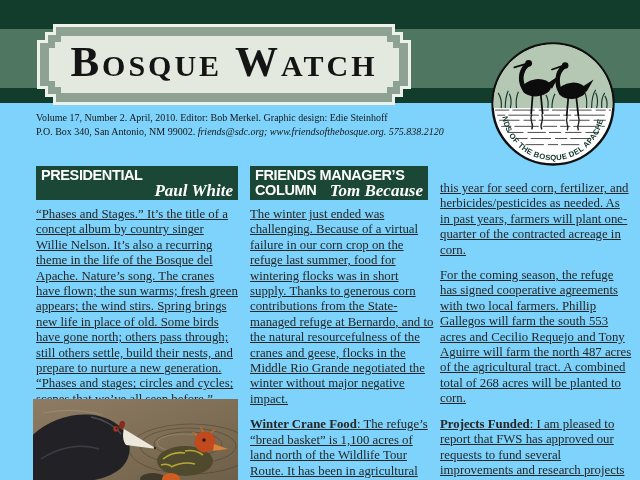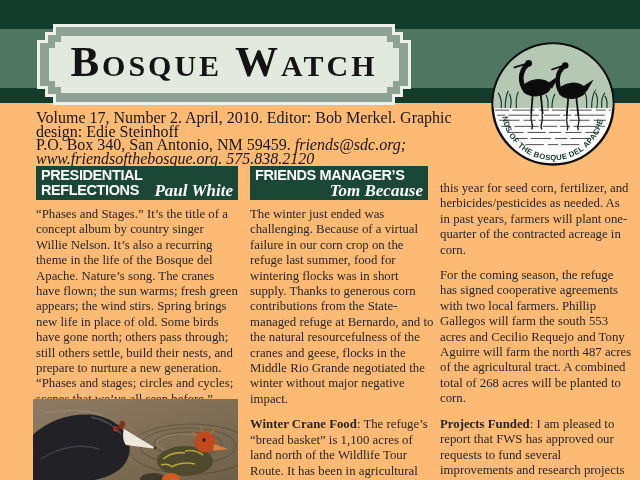--- a/index.html
+++ b/index.html
@@ -1,18 +1,18 @@
 <!DOCTYPE html>
 <html><head>
 <meta charset="utf-8">
 <style>
   html,body{margin:0;padding:0;}
   body{width:640px;height:480px;overflow:hidden;background:#ffffff;position:relative;
        font-family:"Liberation Serif",serif;-webkit-font-smoothing:antialiased;}
-  .page{position:absolute;inset:0;width:640px;height:480px;overflow:hidden;background:#fdba74;}
+  .page{position:absolute;inset:0;width:640px;height:480px;overflow:hidden;background:#7dd3fc;}
 
   
   .banner{position:absolute;left:0;top:0;width:640px;height:103px;
     background:linear-gradient(to bottom,#123c2b 0,#123c2b 29px,#4f7660 29px,#4f7660 88px,#123c2b 88px,#123c2b 103px);}
   .step{clip-path:polygon(0 16px,8px 16px,8px 8px,16px 8px,16px 0,
     calc(100% - 16px) 0,calc(100% - 16px) 8px,calc(100% - 8px) 8px,calc(100% - 8px) 16px,100% 16px,
     100% calc(100% - 16px),calc(100% - 8px) calc(100% - 16px),calc(100% - 8px) calc(100% - 8px),calc(100% - 16px) calc(100% - 8px),calc(100% - 16px) 100%,
     16px 100%,16px calc(100% - 8px),8px calc(100% - 8px),8px calc(100% - 16px),0 calc(100% - 16px));}
   .step2{clip-path:polygon(0 12px,6px 12px,6px 6px,12px 6px,12px 0,
     calc(100% - 12px) 0,calc(100% - 12px) 6px,calc(100% - 6px) 6px,calc(100% - 6px) 12px,100% 12px,
@@ -23,37 +23,37 @@
   .plate-inner{position:absolute;left:9px;top:9px;right:9px;bottom:9px;background:#e4e9df;
     display:flex;align-items:center;justify-content:center;}
   .masthead-title{font-family:"Liberation Serif",serif;font-weight:bold;font-variant:small-caps;
     font-size:43px;letter-spacing:3px;color:#141414;line-height:1;transform:translateY(-3px);}
 
   
   .logo{position:absolute;left:489px;top:40px;width:128px;height:128px;}
 
   
   .mast-info{position:absolute;left:36px;top:111px;width:440px;color:#161616;
-    font-size:16px;line-height:13.6px;}
+    font-size:10px;line-height:13.6px;}
   .mast-info .b{font-weight:bold;font-style:italic;}
   .mast-info .i{font-style:italic;}
 
   
   .col{position:absolute;top:166px;}
   .col1{left:36px;width:202px;}
   .col2{left:250px;width:187px;}
   .col3{left:440px;width:192px;padding-top:8px;}
   .col-head{position:relative;background:#1b4737;color:#ffffff;height:34px;padding:2px 8px 0 5px;
     font-family:"Liberation Sans",sans-serif;font-weight:bold;font-size:14.5px;line-height:15px;
     letter-spacing:-0.4px;box-sizing:border-box;}
   .col2 .col-head{width:178px;}
   .col-author{position:absolute;right:5px;bottom:2px;font-family:"Liberation Serif",serif;
     font-weight:bold;font-style:italic;font-size:17px;letter-spacing:0;}
   .body-txt{margin-top:7px;font-size:12.8px;line-height:15.4px;color:#262626;text-align:left;}
-  .body-txt p{margin:0 0 10px 0;}
+  .body-txt p{margin:0 0 10px 0;text-decoration:underline;}
   .lead{font-weight:bold;}
 
   
   .photo{position:absolute;left:33px;top:399px;width:205px;height:81px;overflow:hidden;}
 </style>
 </head>
 <body>
 
 <div class="page">
 
@@ -130,37 +130,37 @@
     </g>
 
     <path id="lg-arc" d="M 13,75 A 50.5,50.5 0 0 0 113,75" fill="none"></path>
     <text font-family="Liberation Sans, sans-serif" font-size="7.6" font-weight="bold" fill="#12362a" letter-spacing="0.3">
       <textPath href="#lg-arc" startOffset="50%" text-anchor="middle" lengthAdjust="spacingAndGlyphs">FRIENDS OF THE BOSQUE DEL APACHE NWR</textPath>
     </text>
   </svg>
 
   <div class="mast-info">
     <div>Volume 17, Number 2. April, 2010. Editor: Bob Merkel. Graphic design: Edie Steinhoff</div>
-    <div><span>P.O. Box 340, San Antonio, NM 59459. </span><span class="i">friends@sdc.org; www.friendsofthebosque.org. 575.838.2120</span></div>
+    <div><span>P.O. Box 340, San Antonio, NM 99002. </span><span class="i">friends@sdc.org; www.friendsofthebosque.org. 575.838.2120</span></div>
   </div>
 
   <div class="col col1">
     <div class="col-head">
       <div>PRESIDENTIAL</div>
-      <div>REFLECTIONS</div>
       <div class="col-author">Paul White</div>
     </div>
     <div class="body-txt">
       <p>“Phases and Stages.”  It’s the title of a concept album by country singer Willie Nelson. It’s also a recurring theme in the life of the Bosque del Apache. Nature’s song. The cranes have flown; the sun warms; fresh green appears; the wind stirs. Spring brings new life in place of old. Some birds have gone north; others pass through; still others settle, build their nests, and prepare to nurture a new generation. “Phases and stages; circles and cycles; scenes that we’ve all seen before.”</p>
     </div>
   </div>
 
   <div class="col col2">
     <div class="col-head">
       <div>FRIENDS MANAGER’S</div>
+      <div>COLUMN</div>
       <div class="col-author">Tom Because</div>
     </div>
     <div class="body-txt">
       <p>The winter just ended was challenging. Because of a virtual failure in our corn crop on the refuge last summer, food for wintering flocks was in short supply. Thanks to generous corn contributions from the State-managed refuge at Bernardo, and to the natural resourcefulness of the cranes and geese, flocks in the Middle Rio Grande negotiated the winter without major negative impact.</p>
       <p><span class="lead">Winter Crane Food</span><span>: The refuge’s “bread basket” is 1,100 acres of land north of the Wildlife Tour Route. It has been in agricultural production for decades under share-</span></p>
     </div>
   </div>
 
   <div class="col col3">
     <div class="body-txt">

